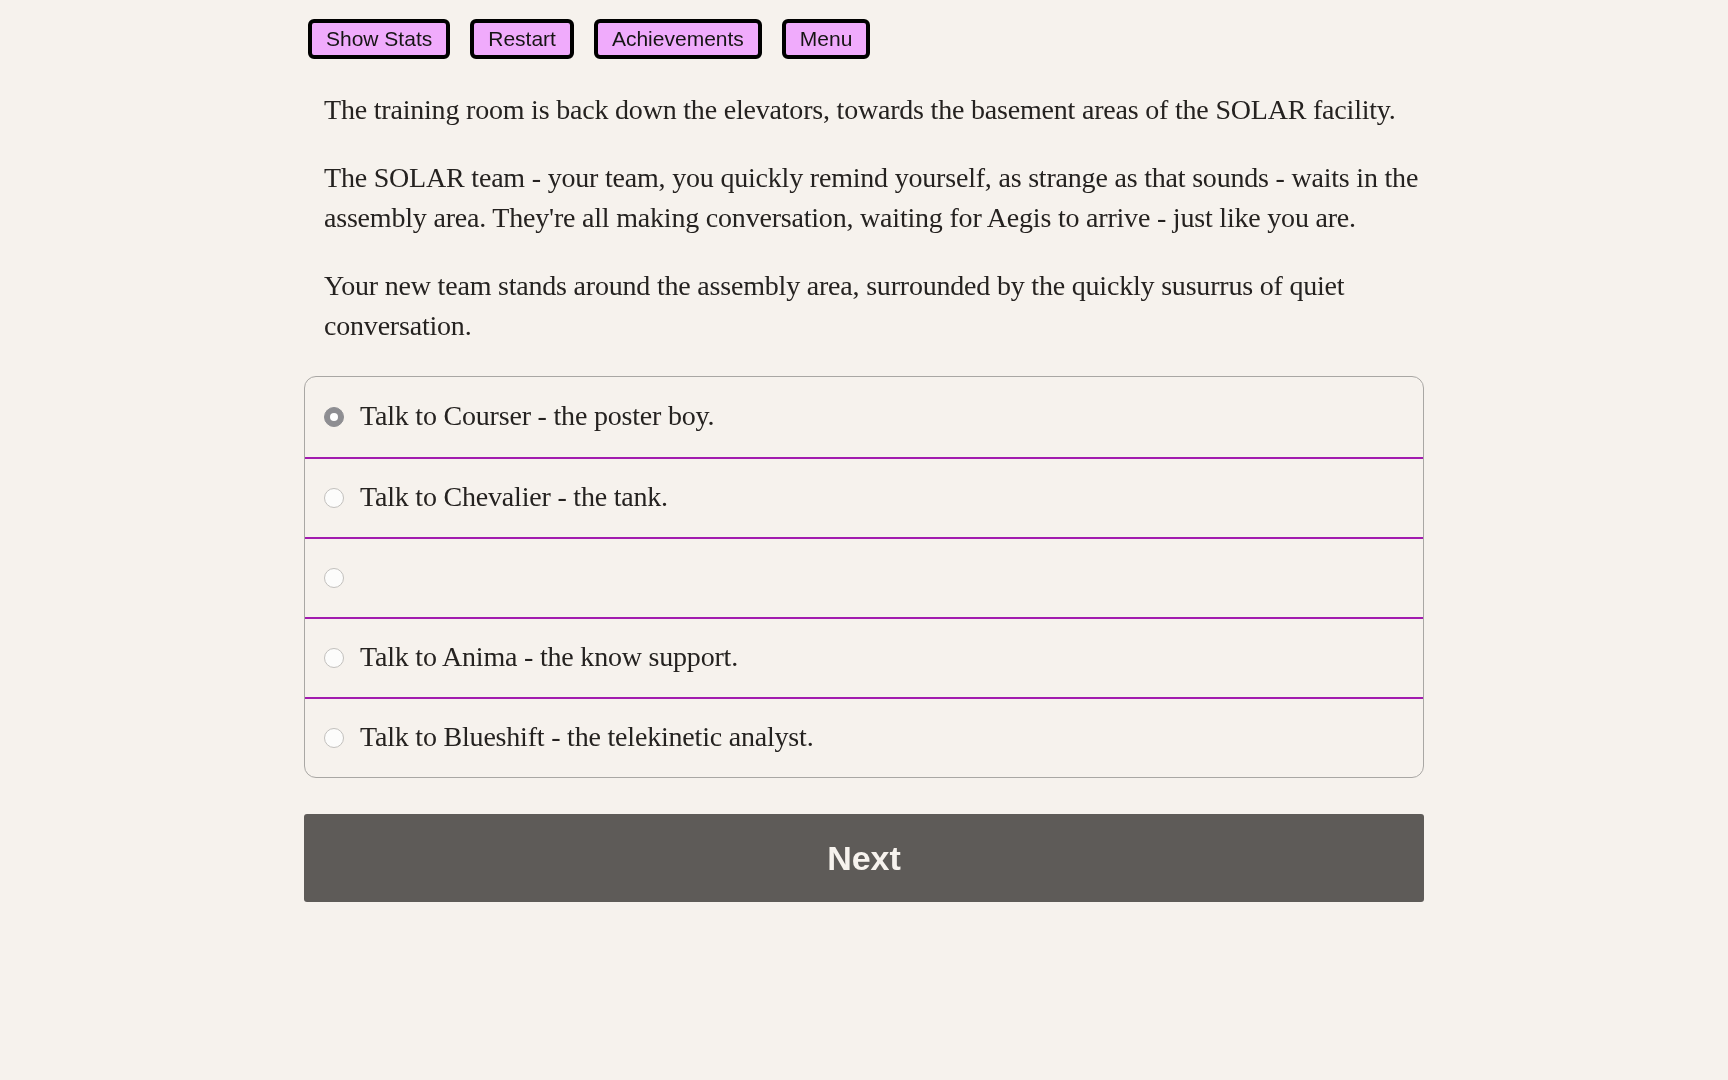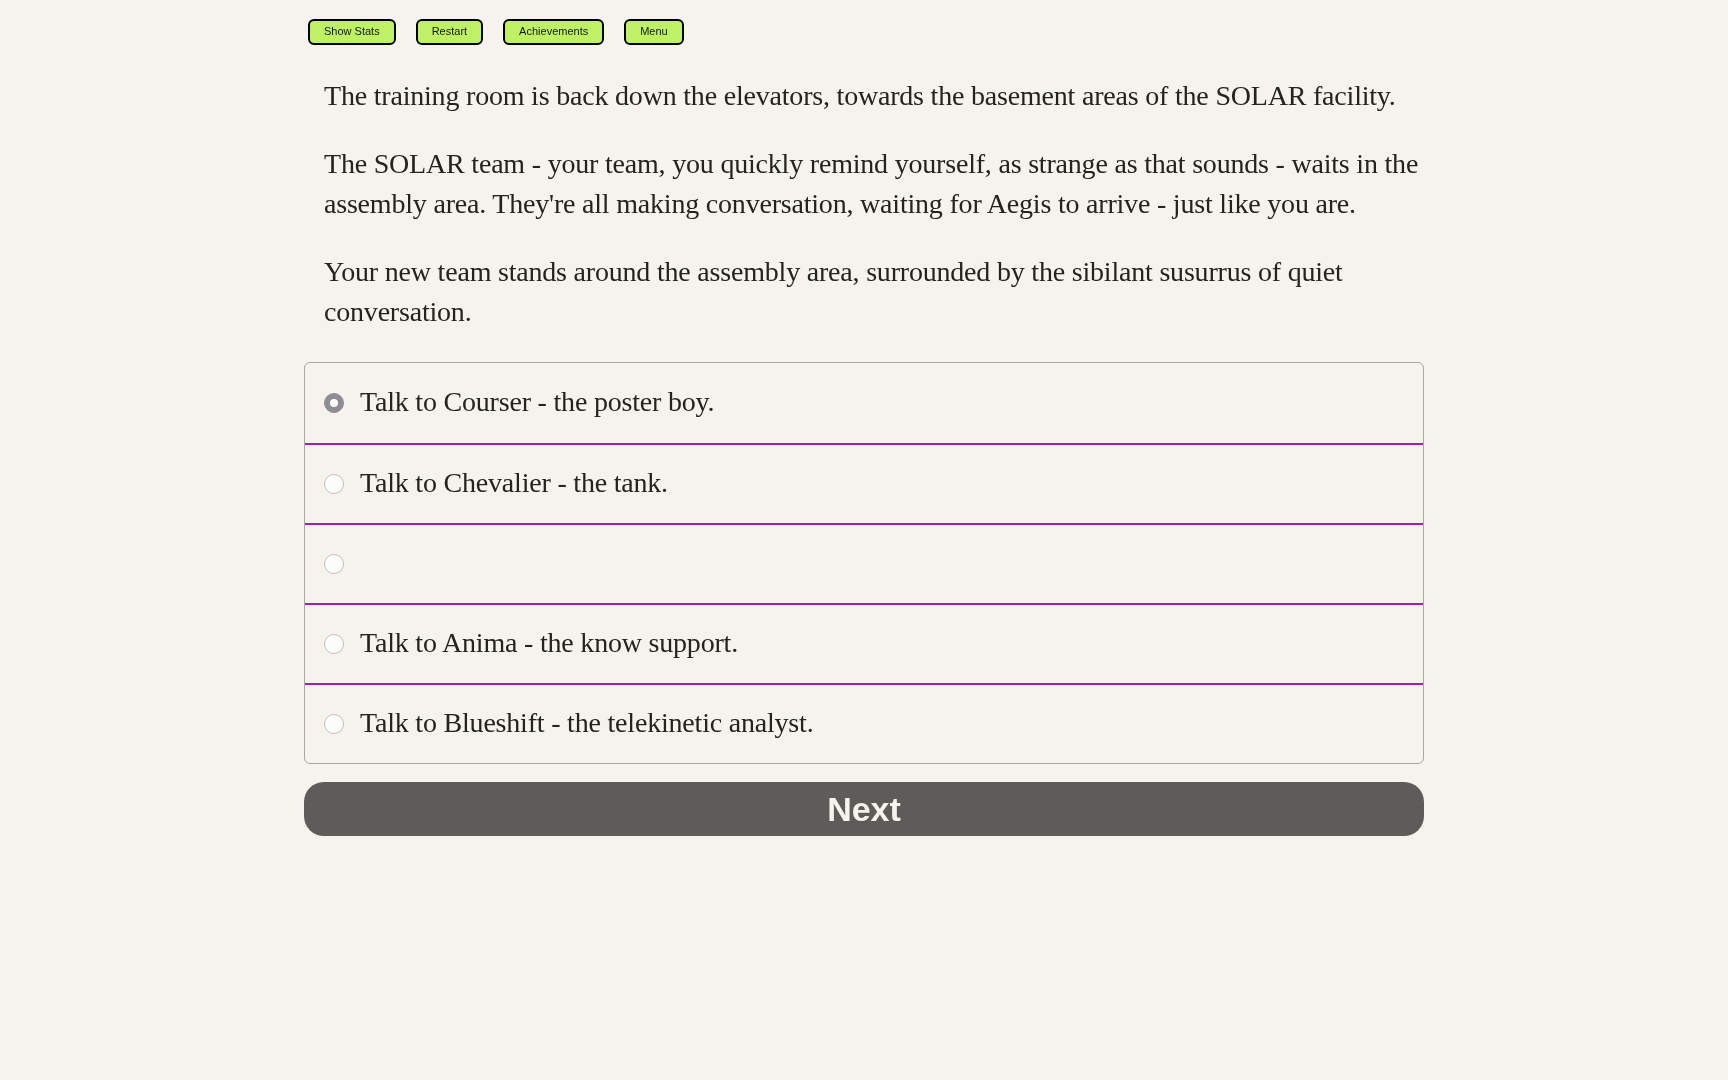--- a/index.html
+++ b/index.html
@@ -19,44 +19,44 @@
   }
 
   
   .toolbar {
     display: flex;
     gap: 20px;
     padding-left: 4px;
   }
   .toolbar button {
     font-family: "Liberation Sans", sans-serif;
-    font-size: 11px;
+    font-size: 21px;
     line-height: 1;
     color: #161514;
-    background: #bef264;
-    border: 2px solid #000000;
+    background: #f0abfc;
+    border: 4px solid #000000;
     border-radius: 6px;
     padding: 5px 14px 6px 14px;
     cursor: pointer;
   }
 
   
   .story { margin-top: 31px; margin-left: 20px; }
   .story p {
     font-size: 28px;
     line-height: 40px;
     letter-spacing: -0.2px;
     margin: 0 0 28px 0;
   }
 
   
   .choices {
     margin-top: 30px;
     border: 1.5px solid #a9a7a4;
-    border-radius: 6px;
+    border-radius: 12px;
     background: var(--bg, #f6f2ed);
     overflow: hidden;
   }
   .option-row {
     height: 80px;
     display: flex;
     align-items: center;
     padding-left: 19px;
     cursor: pointer;
     box-sizing: border-box;
@@ -90,24 +90,24 @@
     font-size: 28px;
     letter-spacing: -0.2px;
     margin-left: 16px;
     padding-bottom: 2px;
   }
 
   
   .next-button {
     display: block;
     width: 100%;
-    height: 54px;
-    margin-top: 18px;
+    height: 88px;
+    margin-top: 36px;
     border: none;
-    border-radius: 20px;
+    border-radius: 3px;
     background: var(--next-bg, #5e5b58);
     color: var(--next-text, #f7f3ee);
     font-family: "Liberation Sans", sans-serif;
     font-weight: bold;
     font-size: 34px;
     cursor: pointer;
   }
 </style>
 </head>
 <body>
@@ -117,21 +117,21 @@
   <div class="toolbar">
     <button>Show Stats</button>
     <button>Restart</button>
     <button>Achievements</button>
     <button>Menu</button>
   </div>
 
   <div class="story">
     <p>The training room is back down the elevators, towards the basement areas of the SOLAR facility.</p>
     <p>The SOLAR team - your team, you quickly remind yourself, as strange as that sounds - waits in the assembly area. They're all making conversation, waiting for Aegis to arrive - just like you are.</p>
-    <p>Your new team stands around the assembly area, surrounded by the sibilant susurrus of quiet conversation.</p>
+    <p>Your new team stands around the assembly area, surrounded by the quickly susurrus of quiet conversation.</p>
   </div>
 
   <div class="choices">
     <div class="option-row selected">
       <span class="radio">
           <span class="radio-dot"></span>
         </span>
       <span class="option-label">Talk to Courser - the poster boy.</span>
     </div>
     <div class="option-row">

